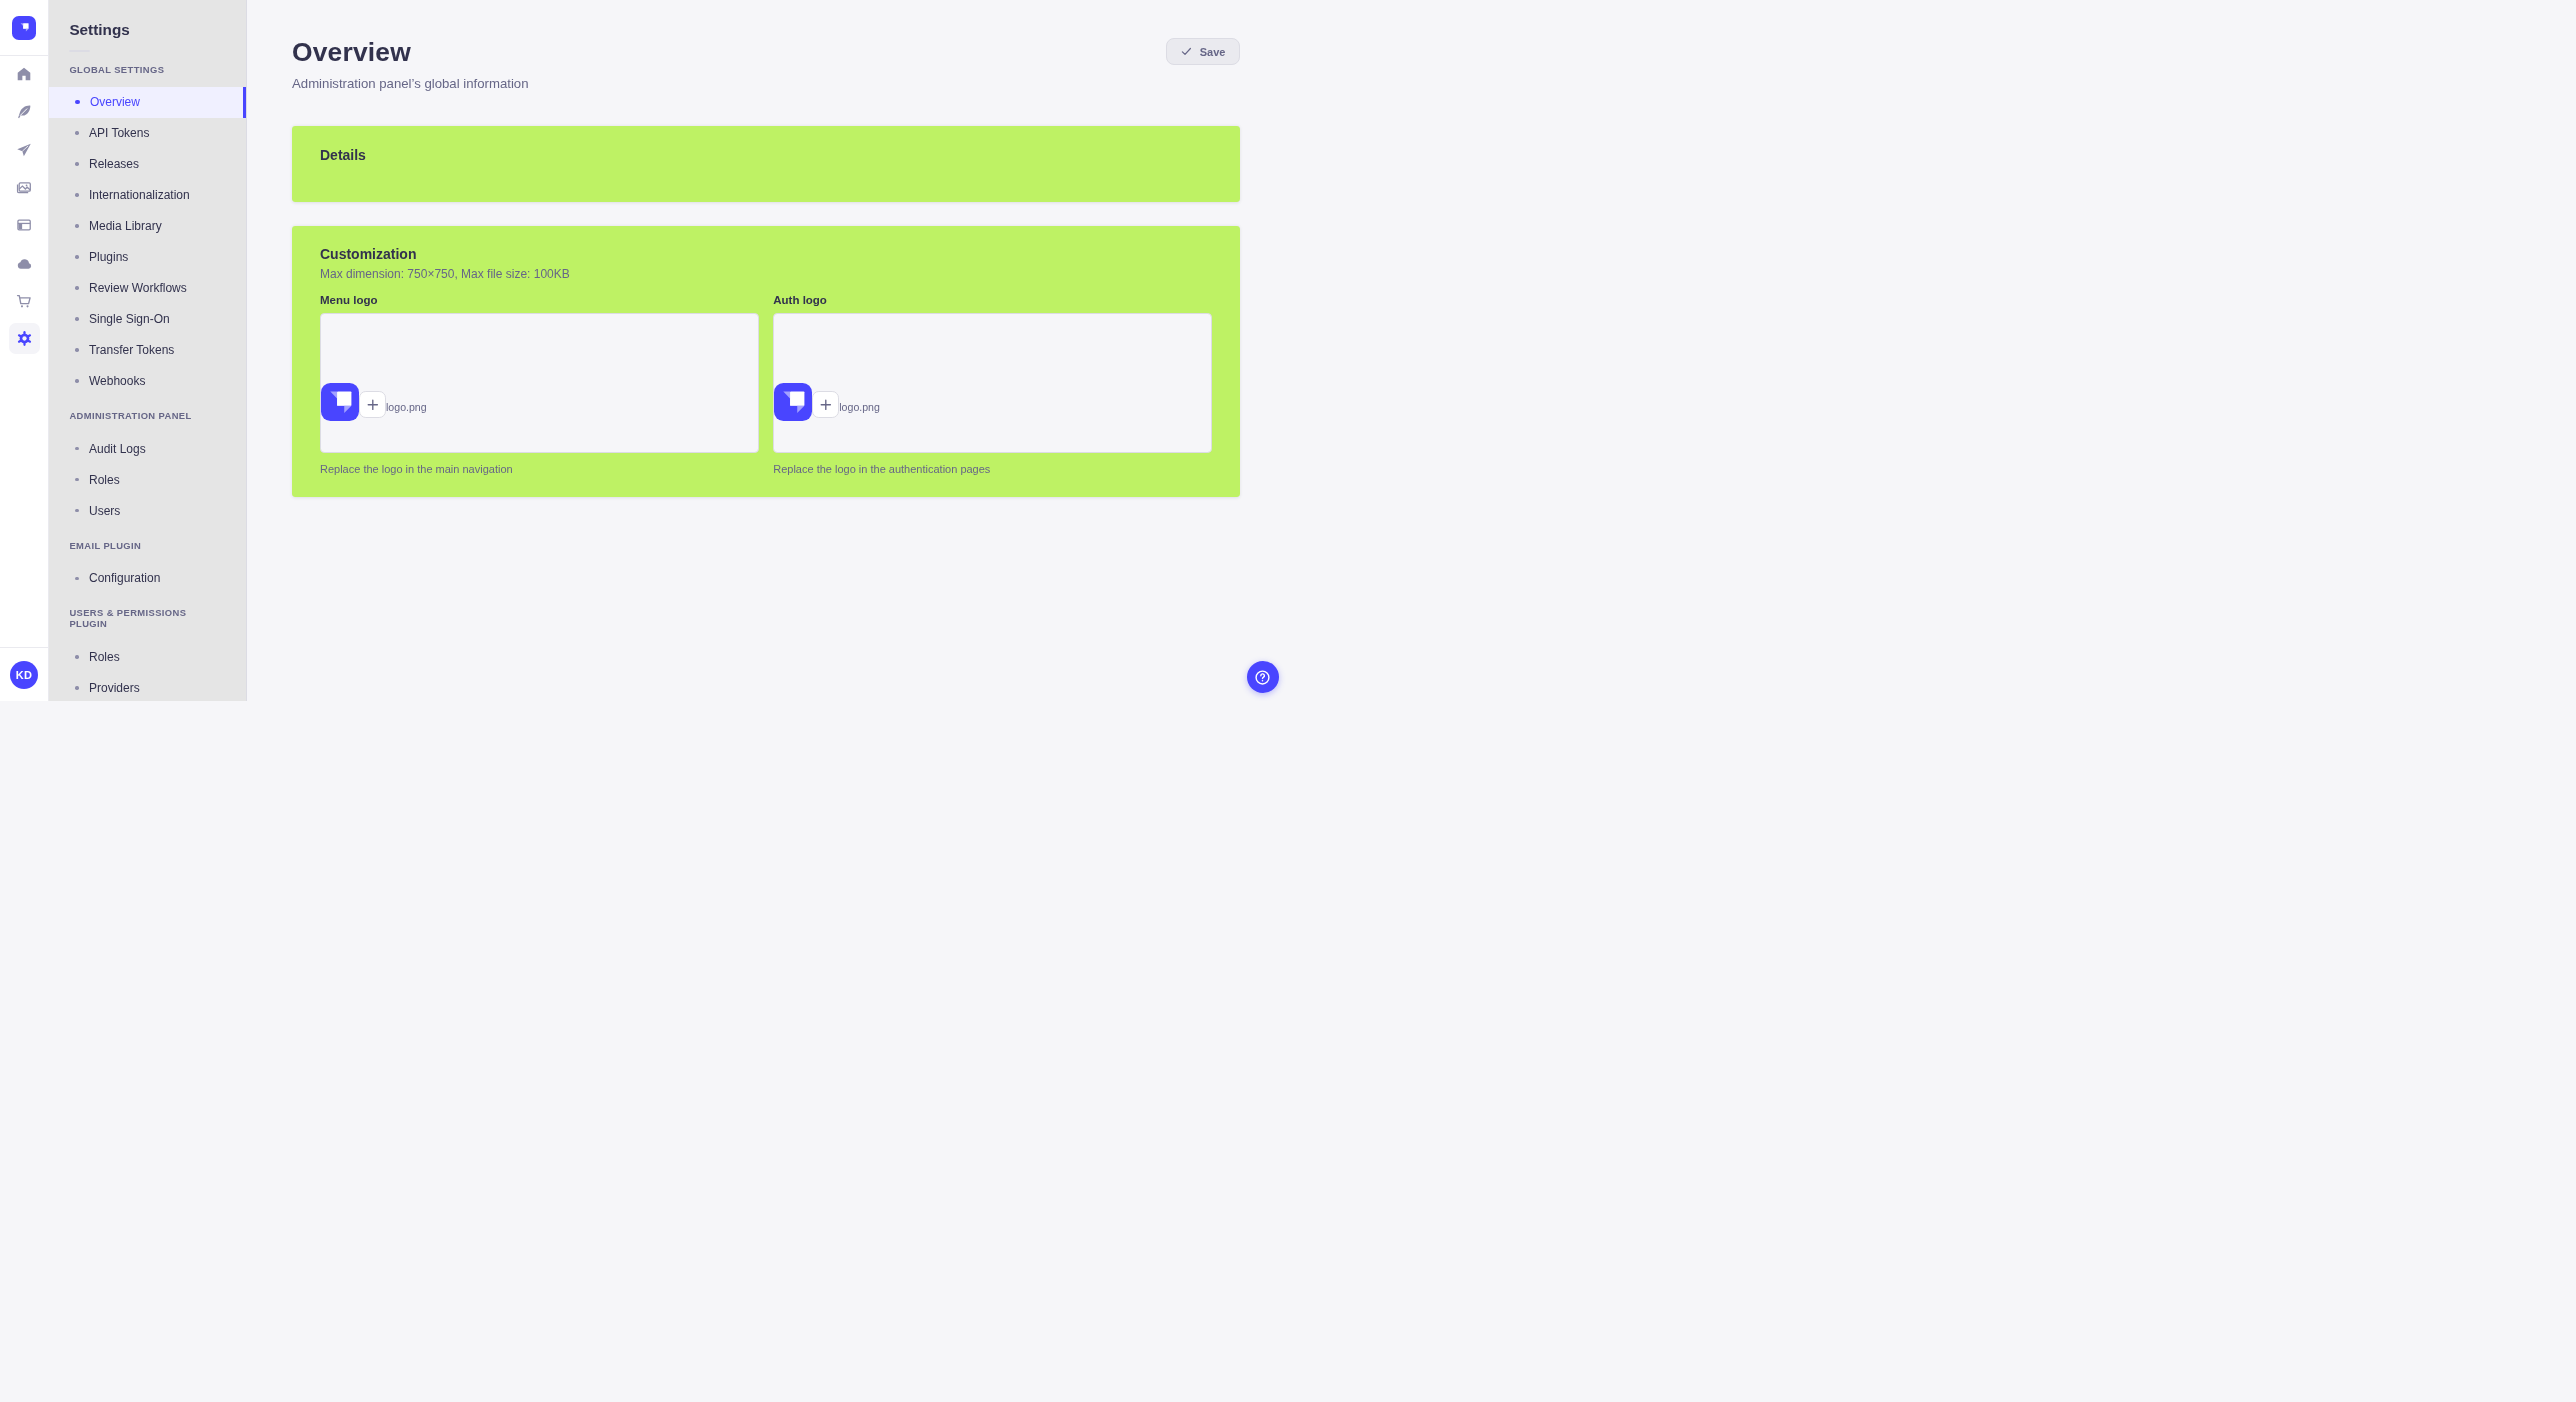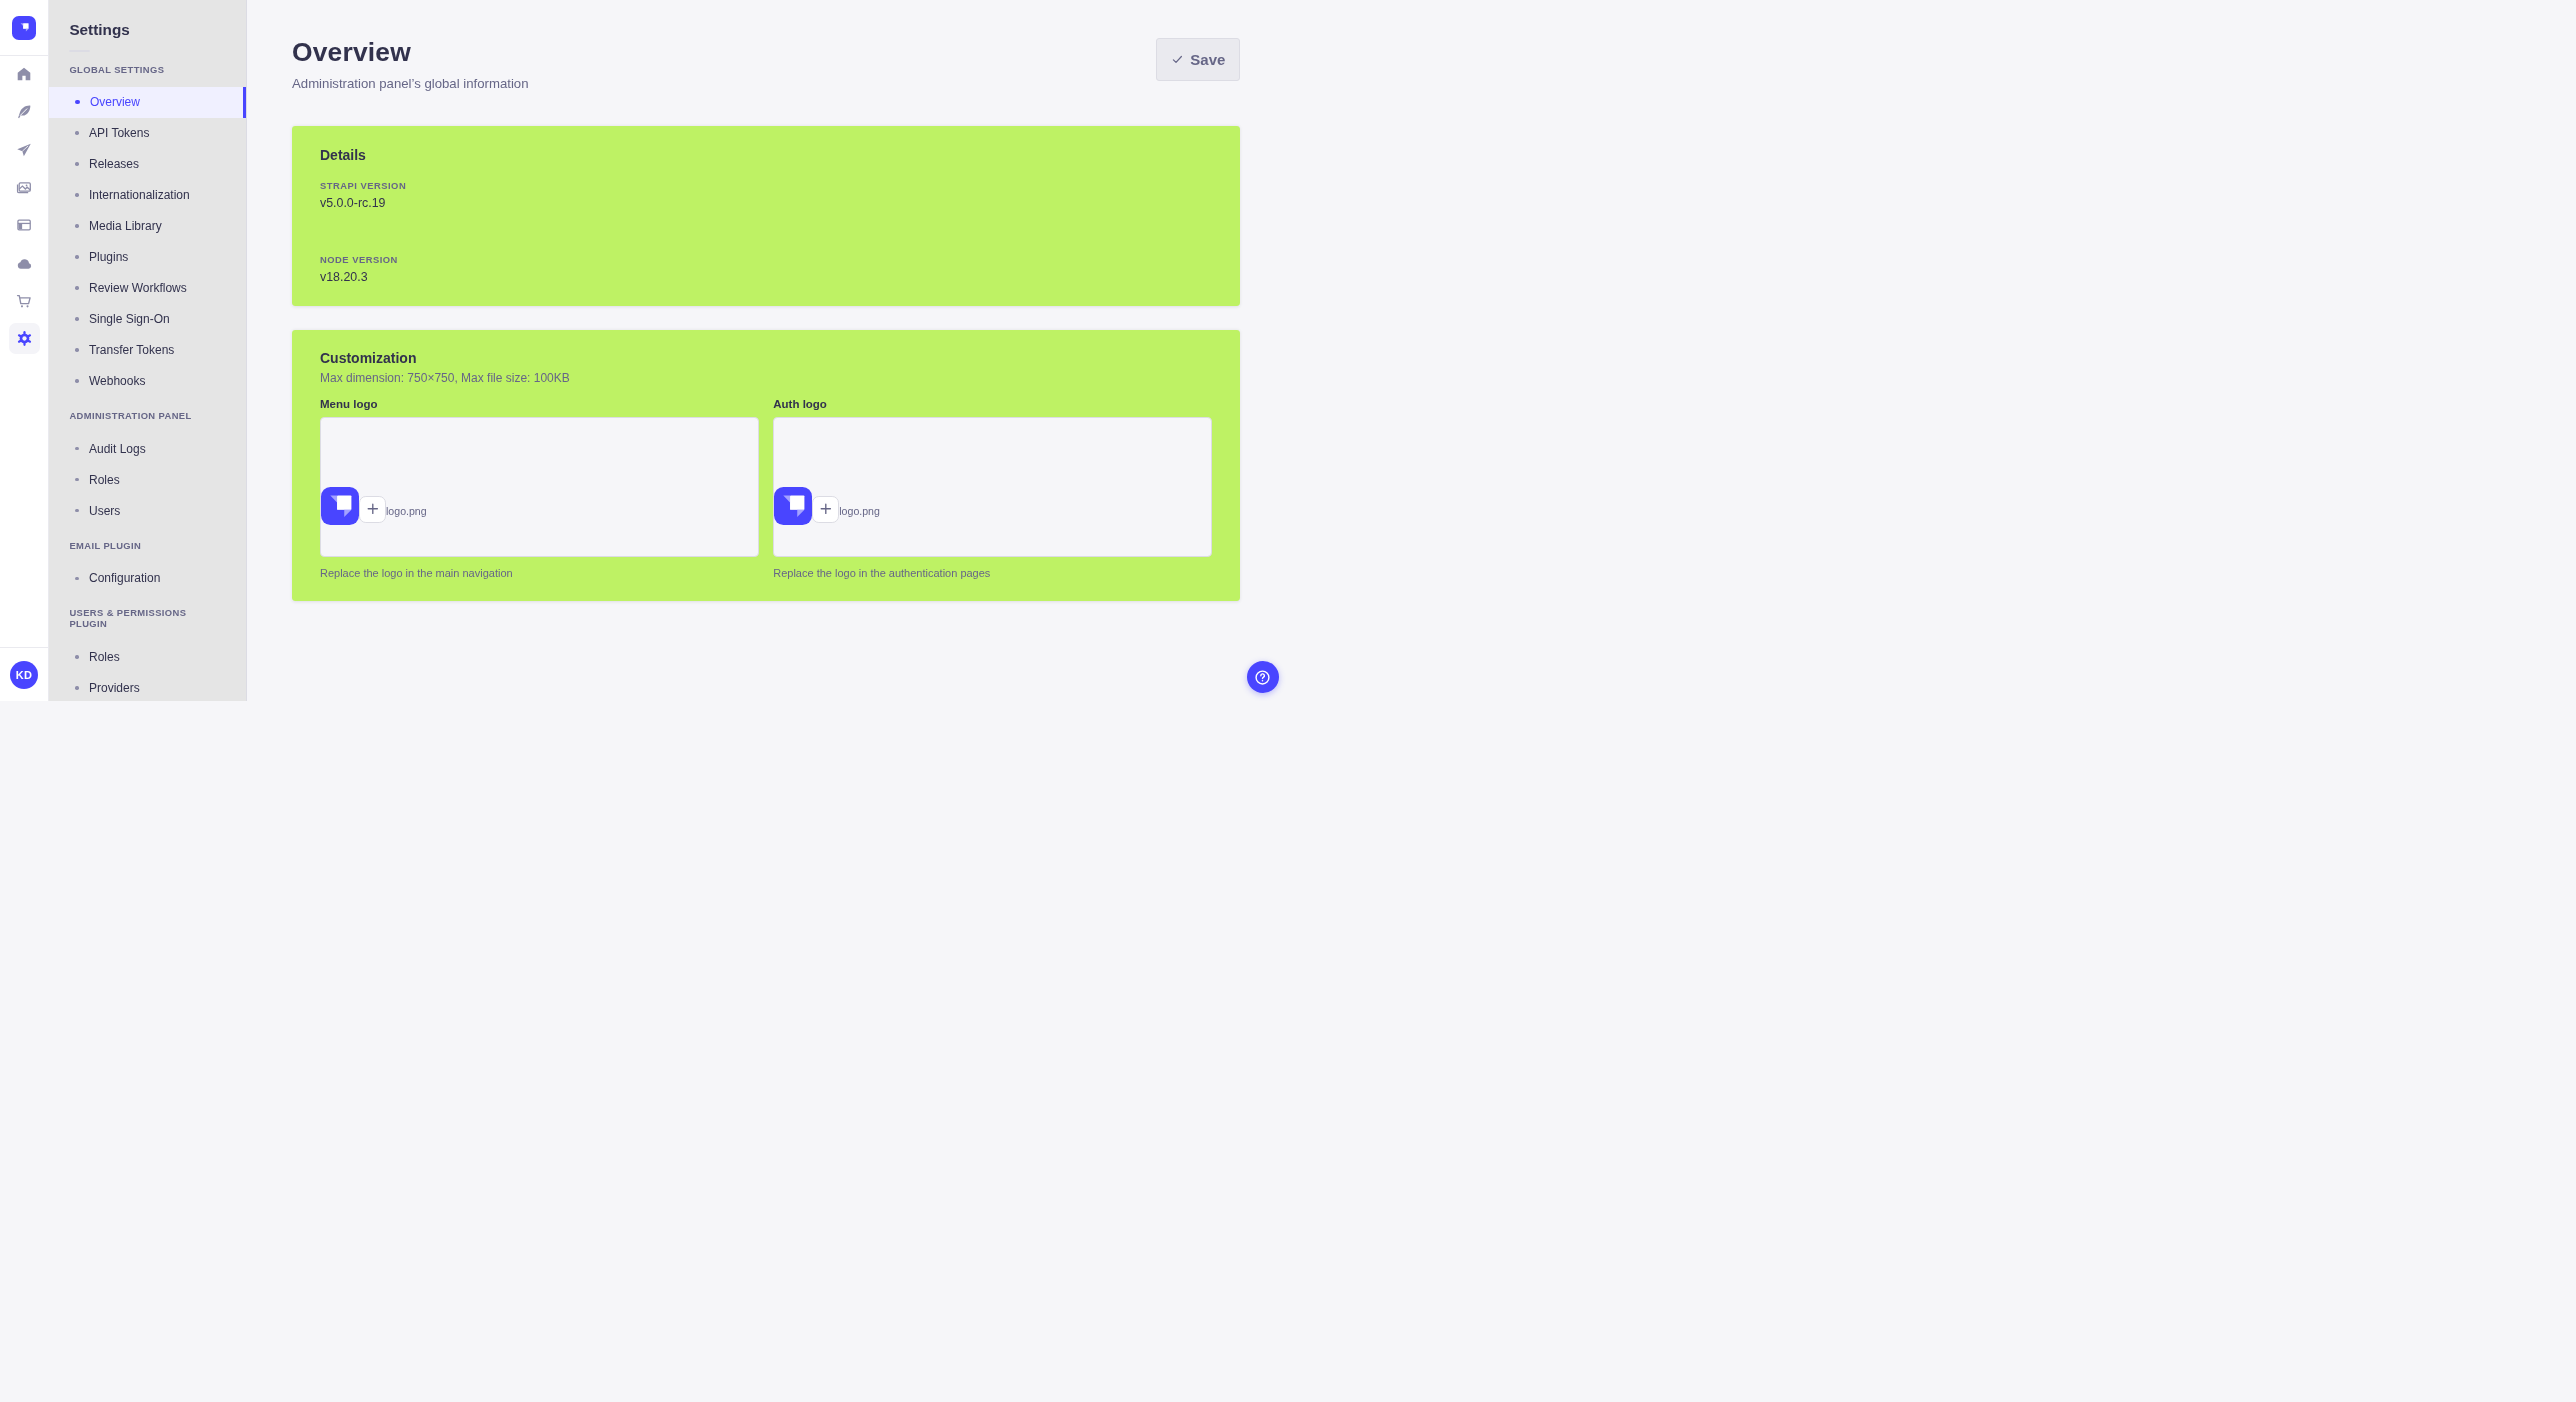--- a/index.html
+++ b/index.html
@@ -72,24 +72,24 @@
   }
   .nav-item.active .dot { background:#4945ff; width:4.3px; height:4.3px; }
   .nav-item.active .lbl { color:#4945ff; font-weight:500; }
 
   
   .main { position:absolute; left:247px; right:0; top:0; bottom:0; overflow:hidden; }
   .page-head { position:relative; padding:36px 48px 0 45px; }
   .page-title { font-size:26.4px; font-weight:700; color:#32324d; letter-spacing:0.2px; line-height:32px; }
   .page-subtitle { margin-top:7.7px; font-size:13.2px; color:#666687; }
   .save-btn {
-    position:absolute; top:38px; right:48px; height:43px;
+    position:absolute; top:38px; right:48px; height:27px;
     display:flex; align-items:center; gap:6.8px; padding:0 13.6px;
-    background:#eaeaef; border:0.9px solid #dcdce4; border-radius:3px;
-    color:#666687; font-size:15px; font-weight:600; cursor:default;
+    background:#eaeaef; border:0.9px solid #dcdce4; border-radius:8px;
+    color:#666687; font-size:11px; font-weight:600; cursor:default;
   }
 
   .content { padding:35px 48px 0 45px; }
   .card {
     background:#bef264; border-radius:3.4px;
     box-shadow:0 0.9px 3.4px rgba(33,33,52,.1);
   }
   .card + .card { margin-top:24px; }
   .card-title { font-size:14px; font-weight:600; color:#32324d; }
 
@@ -340,30 +340,20 @@
       </span>
       <span>Save</span>
     </button>
   </header>
 
   <div class="content">
 
     <section class="card details-card">
       <h3 class="card-title">Details</h3>
       <div class="details-grid">
-        <div class="dcol">
-          <div class="field">
-            <div class="field-label">STRAPI VERSION</div>
-            <div class="field-value">v5.0.0-rc.19</div>
-          </div>
-          <div class="field">
-            <div class="field-label">NODE VERSION</div>
-            <div class="field-value">v18.20.3</div>
-          </div>
-        </div>
       </div>
     </section>
 
     <section class="card custom-card">
       <h3 class="card-title">Customization</h3>
       <p class="custom-sub">Max dimension: 750×750, Max file size: 100KB</p>
 
       <div class="uploads">
         <div class="upload">
           <div class="upload-label">Menu logo</div>

